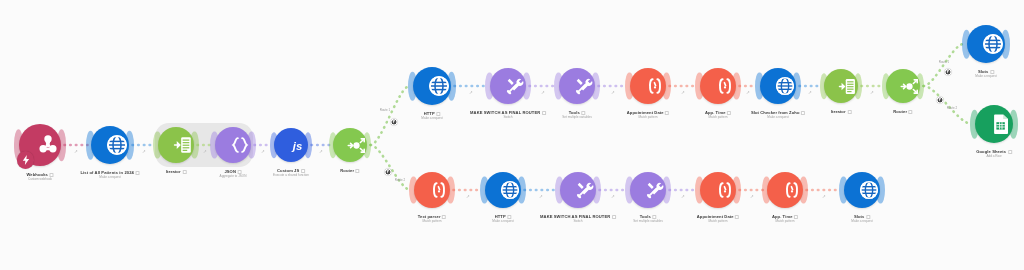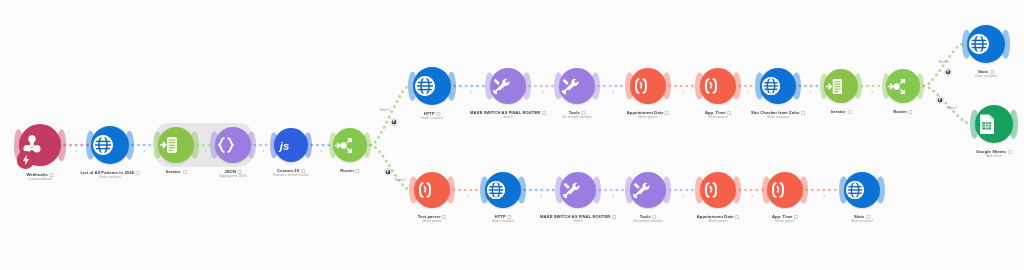--- a/index.html
+++ b/index.html
@@ -27,21 +27,21 @@
   
   .node {
     position: absolute;
     width: 0; height: 0;
   }
   .bulb {
     position: absolute;
     left: 50%; top: 50%;
     transform: translate(-50%, -50%);
     border-radius: 50%;
-    display: flex; align-items: center; justify-content: flex-start;
+    display: flex; align-items: center; justify-content: flex-end;
     color: #bef264;
     box-shadow: 0 1px 2px rgba(0,0,0,.13);
     text-decoration: underline;
   }
   .bulb svg { display: block; }
 
   
   .ear {
     position: absolute;
     top: 50%;

